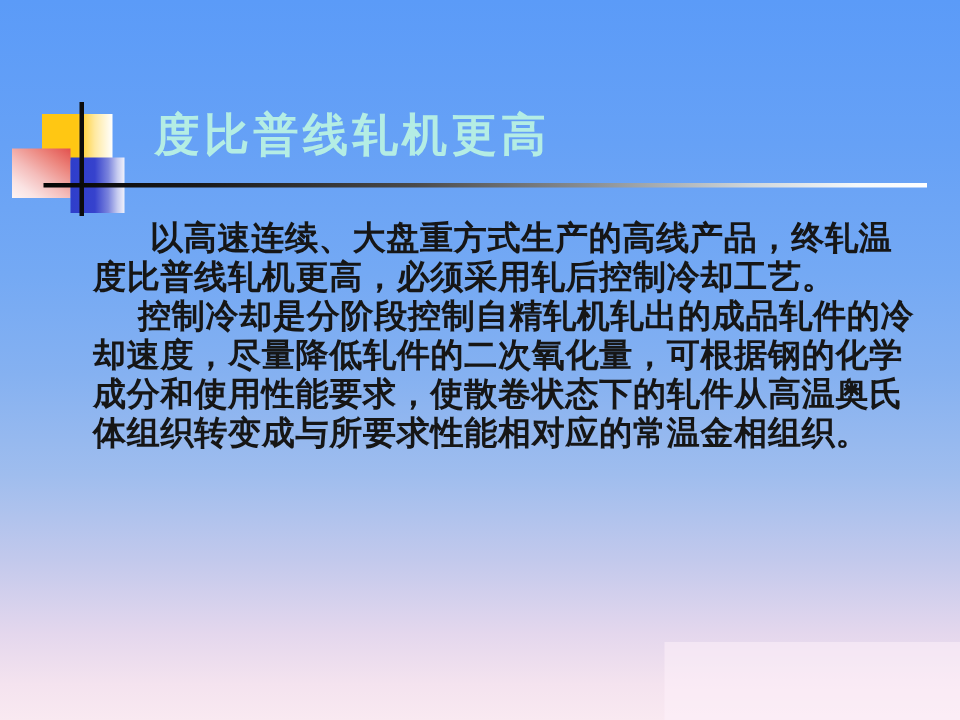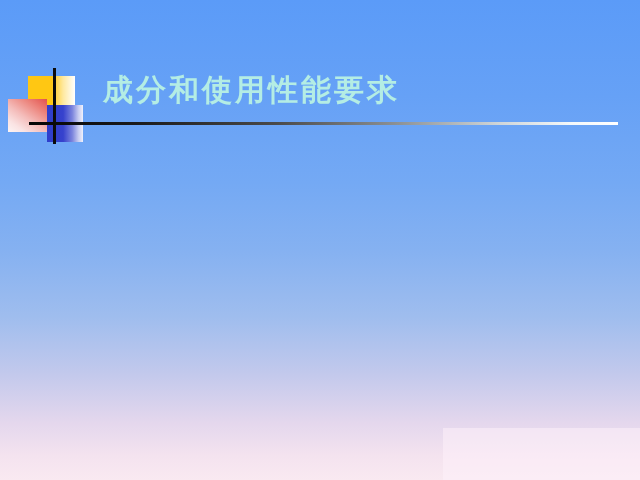--- a/index.html
+++ b/index.html
@@ -92,20 +92,26 @@
 
   <div>
     <div class="sq sq-yellow"></div>
     <div class="sq sq-red"></div>
     <div class="sq sq-blue"></div>
     <div class="vline"></div>
   </div>
 
   <div class="hline"></div>
 
-  <div class="title">成分和使用性能要求</div>
+  <div class="title">度比普线轧机更高</div>
 
   <div class="body-text">
+    <p class="p1">以高速连续、大盘重方式生产的高线产品，终轧温
+度比普线轧机更高，必须采用轧后控制冷却工艺。</p>
+    <p class="p2">控制冷却是分阶段控制自精轧机轧出的成品轧件的冷
+却速度，尽量降低轧件的二次氧化量，可根据钢的化学
+成分和使用性能要求，使散卷状态下的轧件从高温奥氏
+体组织转变成与所要求性能相对应的常温金相组织。</p>
   </div>
 
   <div class="watermark"></div>
 
 </div>
 
 </body></html>

